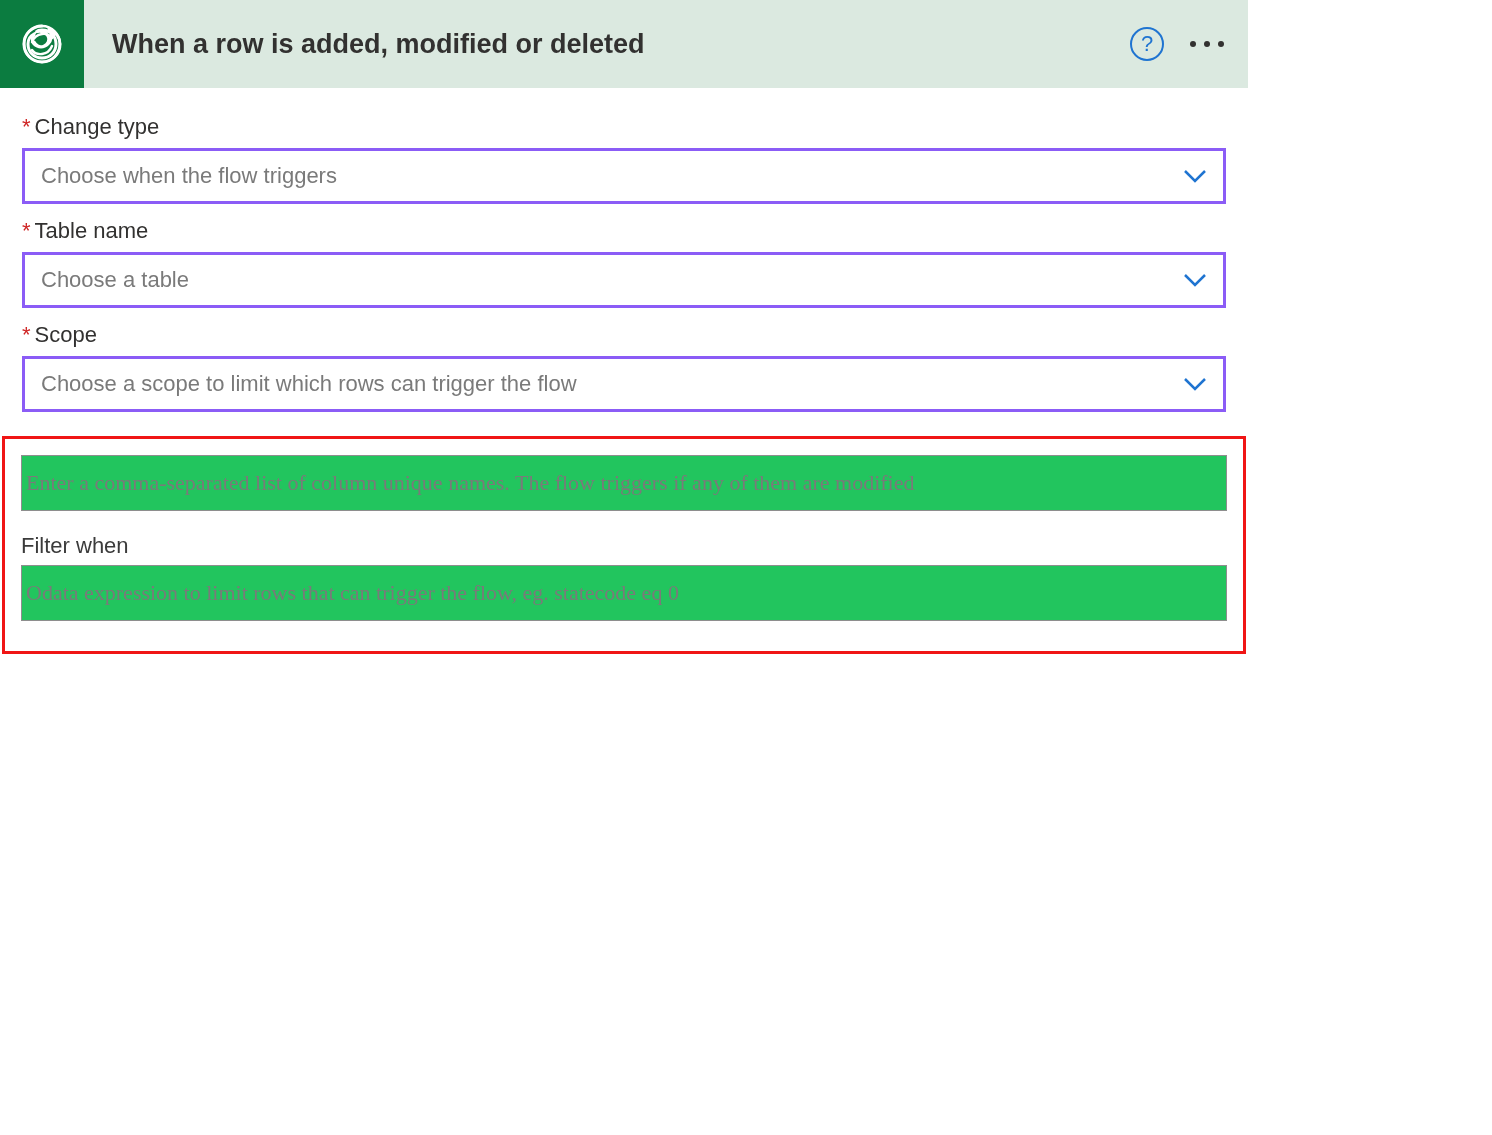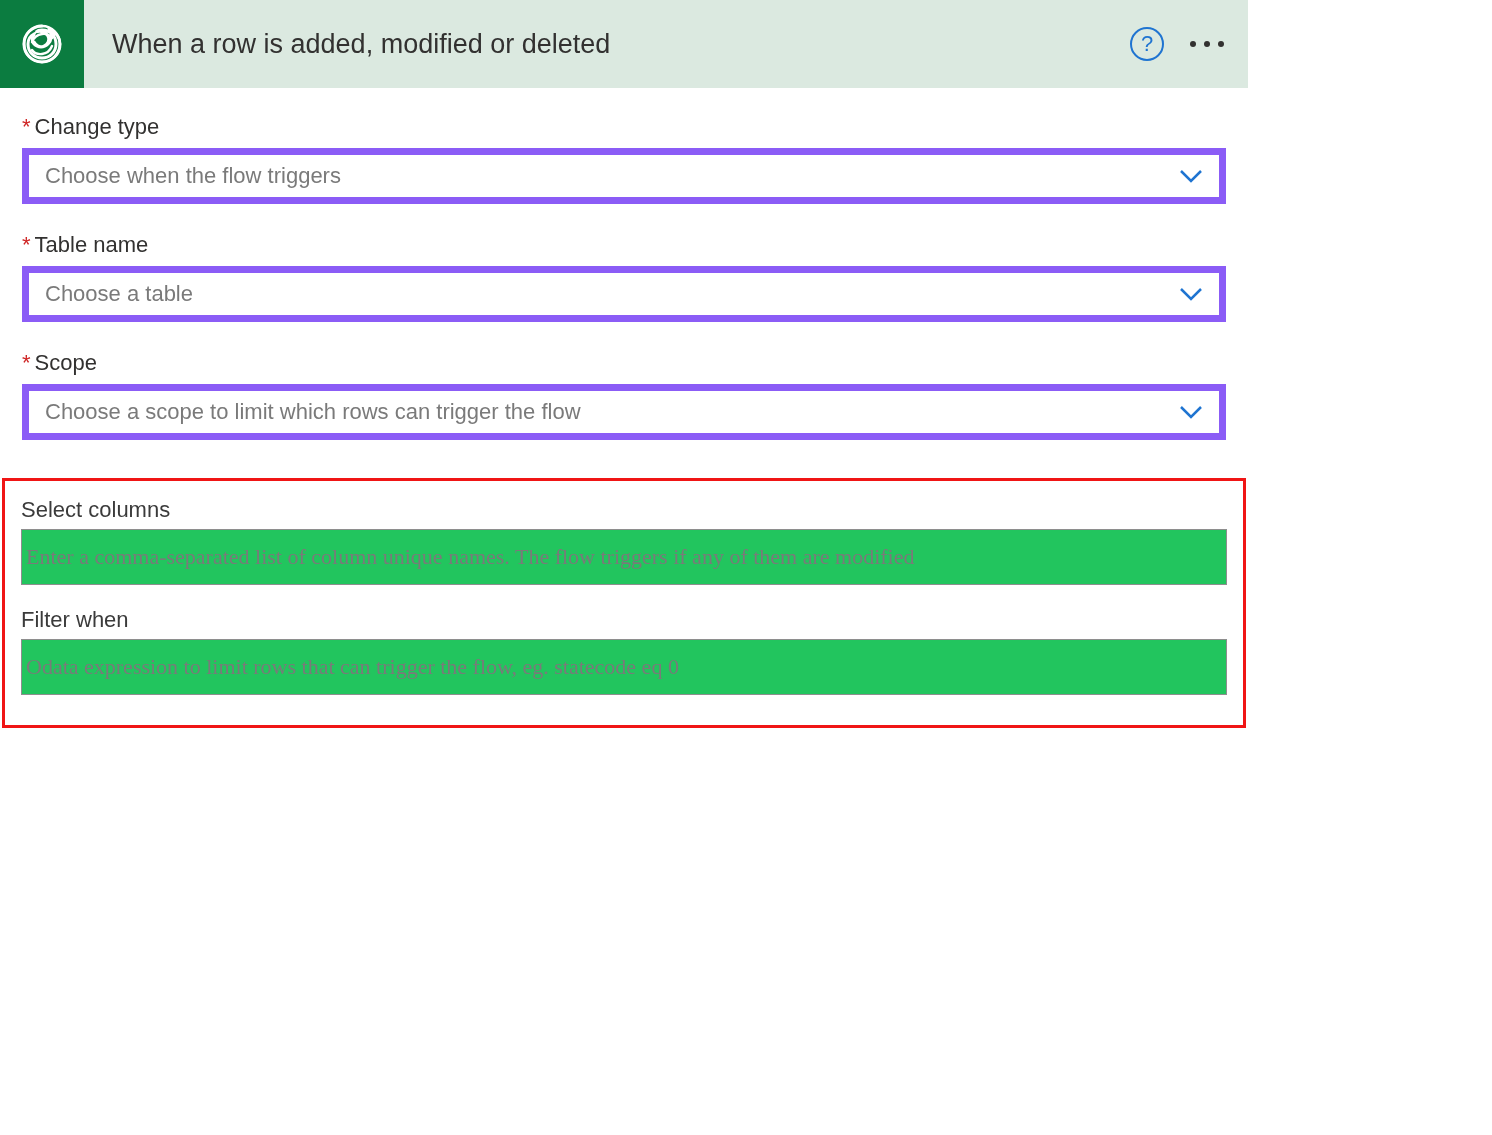--- a/index.html
+++ b/index.html
@@ -35,21 +35,21 @@
     .logo-svg {
       width: 48px;
       height: 48px;
     }
 
     .header-title {
       font-size: 27px;
       color: #323130;
       margin-left: 28px;
       flex: 1;
-      font-weight: 400;
+      font-weight: 700;
     }
 
     .help-icon {
       width: 34px;
       height: 34px;
       border: 2.5px solid #1f74d1;
       border-radius: 50%;
       display: flex;
       align-items: center;
       justify-content: center;
@@ -72,39 +72,39 @@
       height: 6px;
       background: #323130;
       border-radius: 50%;
     }
 
     .form-body {
       padding: 26px 22px 10px 22px;
     }
 
     .form-group {
-      margin-bottom: 28px;
+      margin-bottom: 14px;
     }
 
     .form-label {
       font-size: 22px;
       color: #323130;
       margin-bottom: 8px;
       display: block;
     }
 
     .required-star {
       color: #cf2525;
       margin-right: 4px;
     }
 
     .combo-box {
       display: flex;
       align-items: center;
-      border: 7px solid #8b5cf6;
+      border: 3px solid #8b5cf6;
       background: #ffffff;
       height: 56px;
       padding: 0 16px;
       cursor: pointer;
     }
 
     .combo-placeholder {
       flex: 1;
       font-size: 22px;
       color: #7a7a7a;
@@ -203,21 +203,20 @@
         <path d="M2 2 L12 12 L22 2" fill="none" stroke="#1f74d1" stroke-width="2.5"></path>
       </svg>
     </div>
   </div>
 
 </div>
 
 <div class="highlight-box">
 
   <div class="form-group">
-    <label class="form-label">Select columns</label>
     <input class="text-input" type="text" placeholder="Enter a comma-separated list of column unique names. The flow triggers if any of them are modified" style="">
   </div>
 
   <div class="form-group">
     <label class="form-label">Filter when</label>
     <input class="text-input" type="text" placeholder="Odata expression to limit rows that can trigger the flow, eg. statecode eq 0" style="">
   </div>
 
 
   <div class="form-group">

